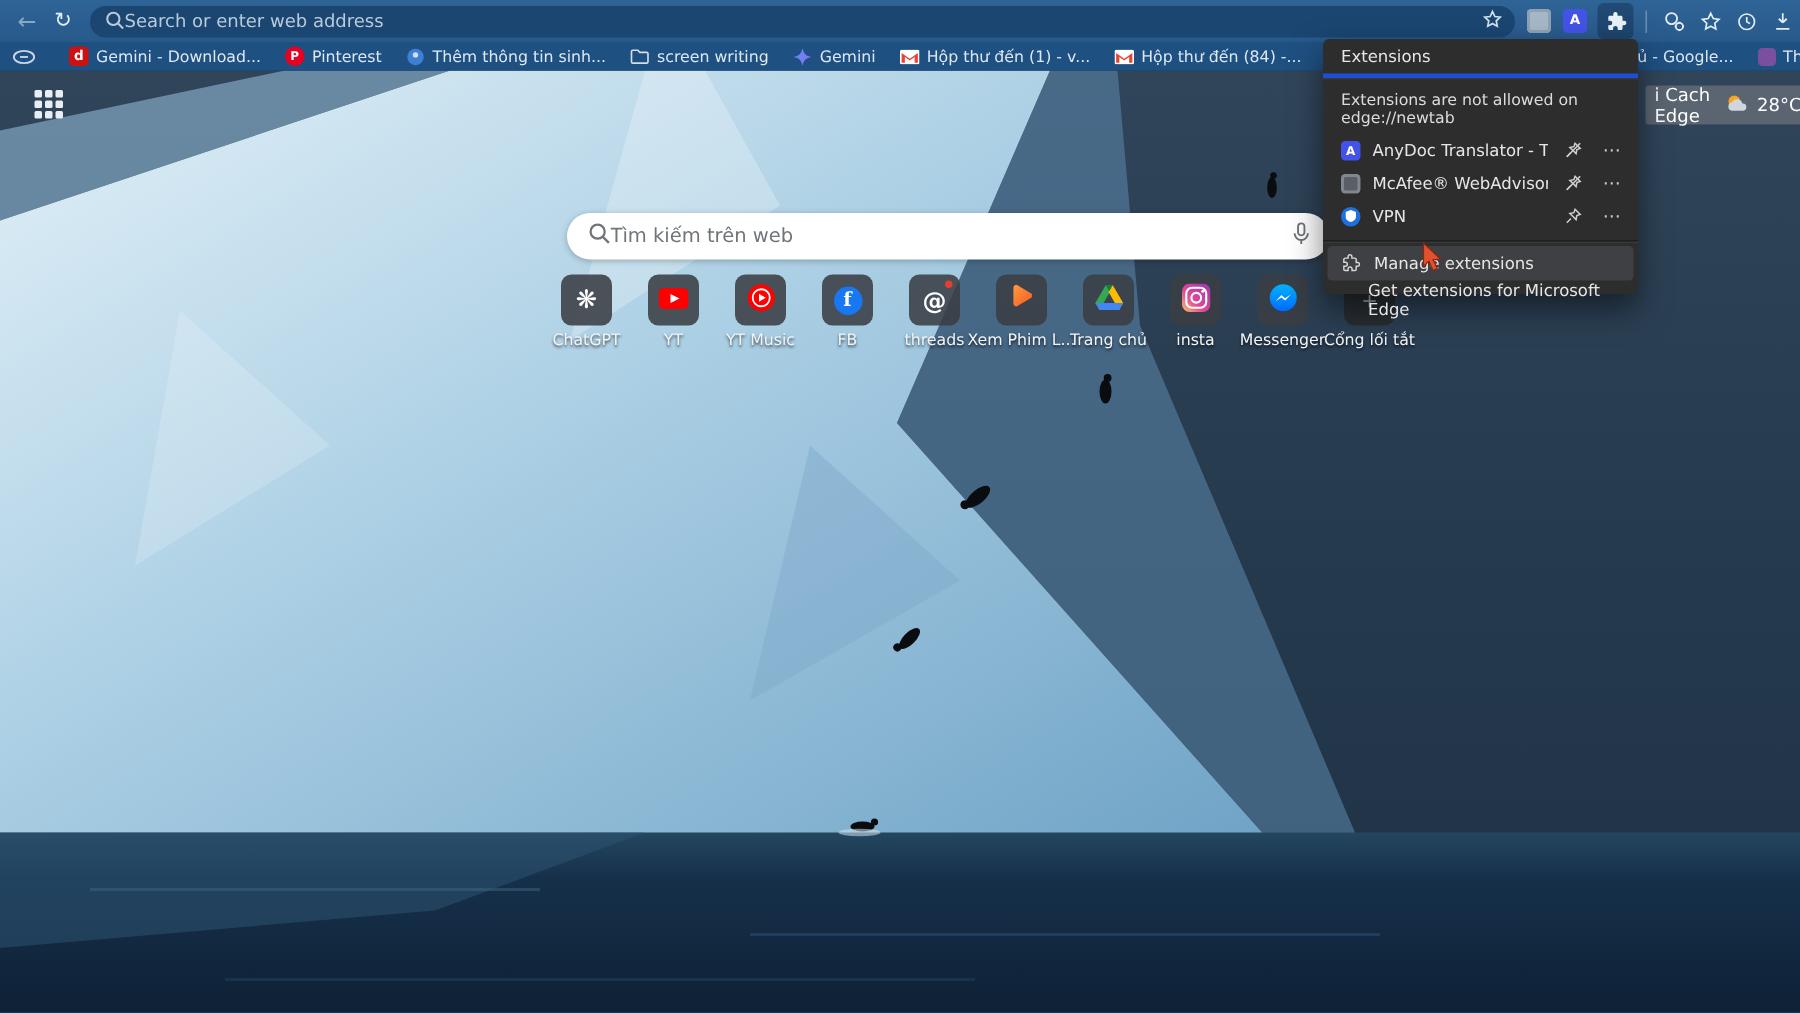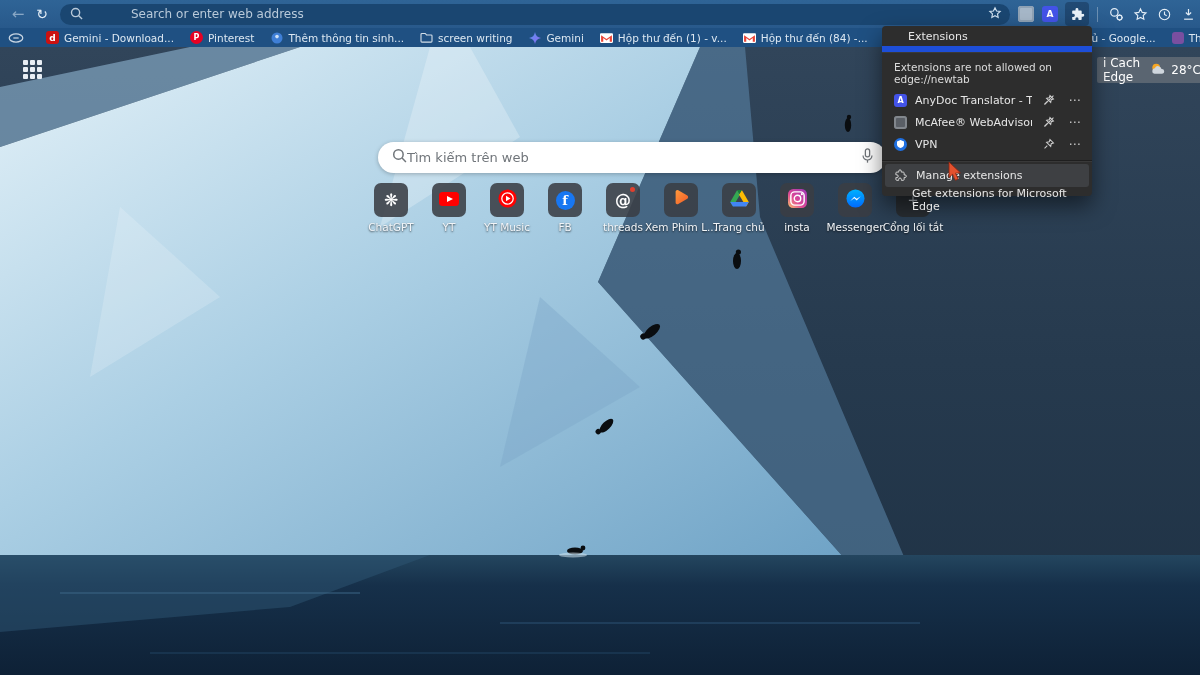--- a/index.html
+++ b/index.html
@@ -10,21 +10,21 @@
   
   #toolbar { left:0; top:0; width:1200px; height:28px;
     background:linear-gradient(180deg,#2f6496 0%,#28598b 100%);
     display:flex; align-items:center; z-index:5; }
   .tb-btn { width:24px; height:22px; display:flex; align-items:center; justify-content:center;
     color:#e3edf6; border-radius:4px; flex:0 0 auto; cursor:default; }
   .tb-btn svg { display:block; }
   #back-btn { margin-left:6px; color:rgba(230,240,250,.5); font-size:15px; }
   #refresh-btn { font-size:14px; }
   #addressbar { margin-left:6px; width:952px; height:21px; background:#1a4671;
-    border-radius:11px; display:flex; align-items:center; padding:0 8px 0 10px;gap:48px; }
+    border-radius:11px; display:flex; align-items:center; padding:0 8px 0 10px; }
   #addressbar input { flex:1; background:transparent; border:none; outline:none;
     color:#ccdbe9; font-size:12px; font-family:inherit; }
   #addressbar input::placeholder { color:#b9cada; }
   .ext-square { width:16px; height:16px; border-radius:3px; margin-left:8px;
     display:flex; align-items:center; justify-content:center; flex:0 0 auto; }
   #mcafee-ext { background:#a6b7c8; box-shadow:inset 0 0 0 2px #8fa2b5; }
   #translator-ext { background:#4353e8; color:#fff; font-size:9px; font-weight:bold; }
   #extensions-btn { margin-left:7px; width:24px; height:24px; background:rgba(10,30,55,.35); border-radius:4px; }
   .tb-sep { width:1px; height:15px; background:rgba(255,255,255,.3); margin:0 6px 0 8px; }
 
@@ -58,22 +58,22 @@
   .sc { width:58px; display:flex; flex-direction:column; align-items:center; gap:4px; }
   .sc-tile { width:34px; height:34px; border-radius:7px; background:rgba(58,62,68,.88);
     display:flex; align-items:center; justify-content:center; position:relative; }
   .sc-label { font-size:10.5px; color:#f2f5f8; text-shadow:0 1px 2px rgba(0,0,0,.7); white-space:nowrap; }
   .badge-dot { position:absolute; top:4px; right:5px; width:5px; height:5px; border-radius:50%; background:#e0402e; }
 
   
   #ext-panel { left:882px; top:26px; width:210px; height:170px; background:#2d2d2d;
     border-radius:4px; z-index:10; box-shadow:0 10px 22px rgba(0,0,0,.5);
     color:#e6e6e6; font-size:11px; }
-  #ext-header { height:26px; display:flex; align-items:center; padding:0 26px;
-    border-bottom:6px solid #1d4ed8; box-shadow:0 1px 0 rgba(255,255,255,.06); }
+  #ext-header { height:26px; display:flex; align-items:center; padding:0 12px;
+    border-bottom:3px solid #1d4ed8; box-shadow:0 1px 0 rgba(255,255,255,.06); }
   #ext-notice { padding:9px 12px 4px 12px; font-size:10.5px; color:#dcdcdc; }
   .ext-row { height:22px; display:flex; align-items:center; padding:0 8px 0 12px; gap:8px; }
   .ext-ico { width:13px; height:13px; flex:0 0 auto; display:flex; align-items:center;
     justify-content:center; border-radius:3px; font-size:8px; font-weight:bold; color:#fff; }
   .ext-name { flex:1; white-space:nowrap; overflow:hidden; }
   .ext-pin,.ext-more { color:#cfcfcf; flex:0 0 auto; display:flex; align-items:center; justify-content:center;
     width:18px; height:18px; }
   .ext-more { font-size:12px; letter-spacing:1px; }
   #ext-divider { height:1px; background:#1f1f1f; box-shadow:0 1px 0 rgba(255,255,255,.06); margin:5px 0 3px; }
   #manage-row { margin:0 3px; height:23px; background:#3e4043; border-radius:3px;

